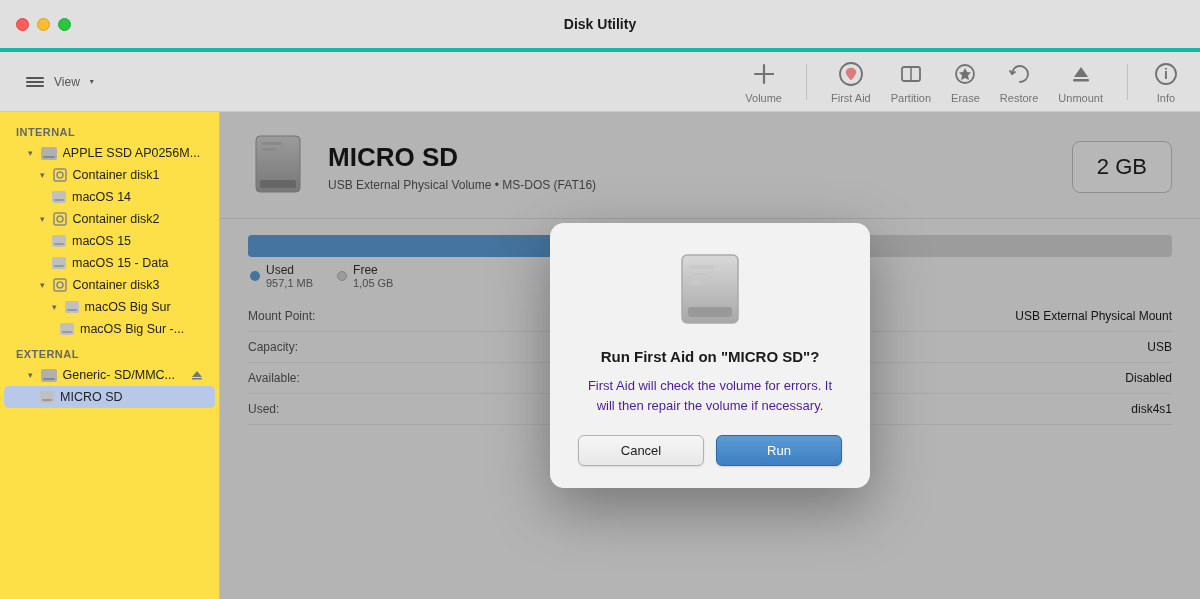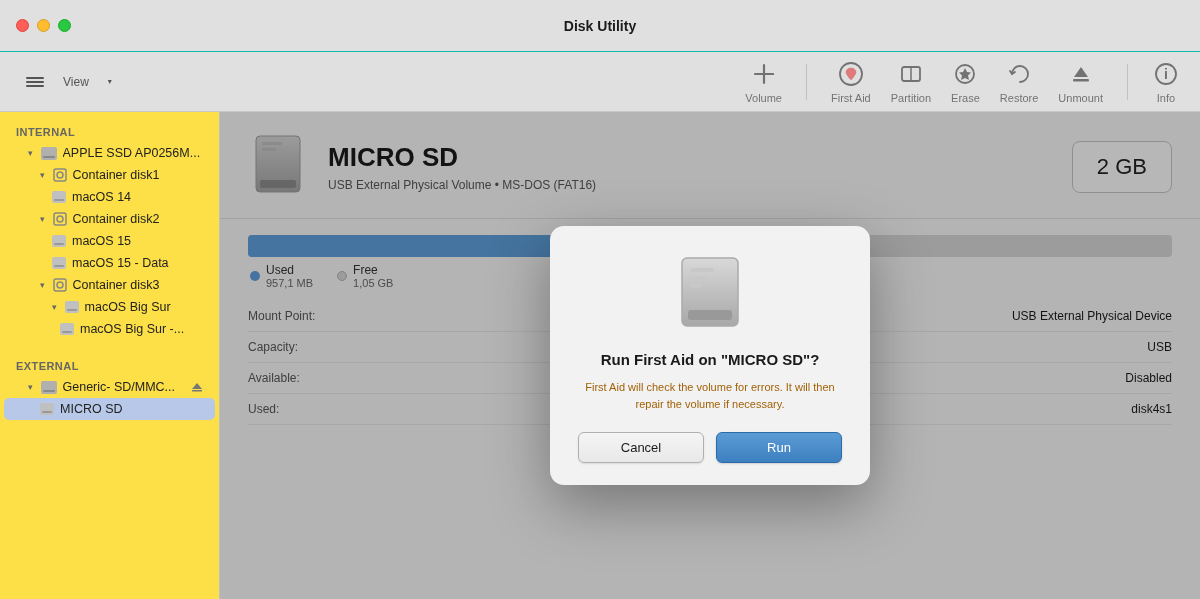--- a/index.html
+++ b/index.html
@@ -13,21 +13,21 @@
       flex-direction: column;
     }
 
     
     .titlebar {
       height: 52px;
       background: #e0e0e0;
       display: flex;
       align-items: center;
       padding: 0 16px;
-      border-bottom: 1px solid #14b8a6;
+      border-bottom: 4px solid #14b8a6;
       position: relative;
     }
     .traffic-lights {
       display: flex;
       gap: 8px;
       align-items: center;
     }
     .traffic-light {
       width: 13px;
       height: 13px;
@@ -63,21 +63,21 @@
     }
     .toolbar-left {
       display: flex;
       align-items: center;
       gap: 4px;
       margin-right: auto;
     }
     .toolbar-view {
       display: flex;
       align-items: center;
-      gap: 19px;
+      gap: 10px;
       font-size: 12px;
       color: #555;
       cursor: pointer;
       padding: 4px 6px;
       border-radius: 5px;
     }
     .view-icon {
       width: 18px;
       height: 14px;
       display: flex;
@@ -319,22 +319,22 @@
       margin-bottom: 14px;
     }
     .modal-title {
       font-size: 15px;
       font-weight: 600;
       color: #1a1a1a;
       margin-bottom: 10px;
       line-height: 1.3;
     }
     .modal-body {
-      font-size: 11px;
-      color: #a16207;
+      font-size: 13px;
+      color: #4c1d95;
       line-height: 1.5;
       margin-bottom: 20px;
     }
     .modal-buttons {
       display: flex;
       gap: 12px;
       width: 100%;
     }
     .btn-cancel {
       flex: 1;
@@ -543,21 +543,21 @@
 
 
     <div class="sidebar-item indent-3" style="padding-left:56px;">
       <svg width="14" height="12" viewBox="0 0 14 12">
         <rect x="0" y="0" width="14" height="12" rx="2" fill="#c0c0c0"></rect>
         <rect x="2" y="8" width="10" height="2" rx="1" fill="#999"></rect>
       </svg>
       <span class="sidebar-item-text">macOS Big Sur -...</span>
     </div>
 
-    <div class="sidebar-section-title" style="margin-top:16px;">External</div>
+    <div class="sidebar-section-title" style="margin-top:4px;">External</div>
 
     <div class="sidebar-item indent-1">
       <span class="chevron">▾</span>
       <svg width="16" height="13" viewBox="0 0 16 13">
         <rect x="0" y="0" width="16" height="13" rx="2" fill="#b0b0b0"></rect>
         <rect x="2" y="9" width="12" height="2" rx="1" fill="#888"></rect>
       </svg>
       <span class="sidebar-item-text">Generic- SD/MMC...</span>
       <svg width="12" height="12" viewBox="0 0 12 12" style="margin-left:auto;flex-shrink:0;">
         <polygon points="6,2 11,8 1,8" fill="#777"></polygon>
@@ -637,21 +637,21 @@
         </div>
         <div class="detail-row">
           <span class="detail-label">Used:</span>
           <span class="detail-value">957,1 MB</span>
         </div>
       </div>
 
       <div class="detail-col-right">
         <div class="detail-row">
           <span class="detail-label">Type:</span>
-          <span class="detail-value">USB External Physical Device</span>
+          <span class="detail-value">USB External Physical Mount</span>
         </div>
         <div class="detail-row">
           <span class="detail-label">Connection:</span>
           <span class="detail-value">USB</span>
         </div>
         <div class="detail-row">
           <span class="detail-label">Owners:</span>
           <span class="detail-value">Disabled</span>
         </div>
         <div class="detail-row">

